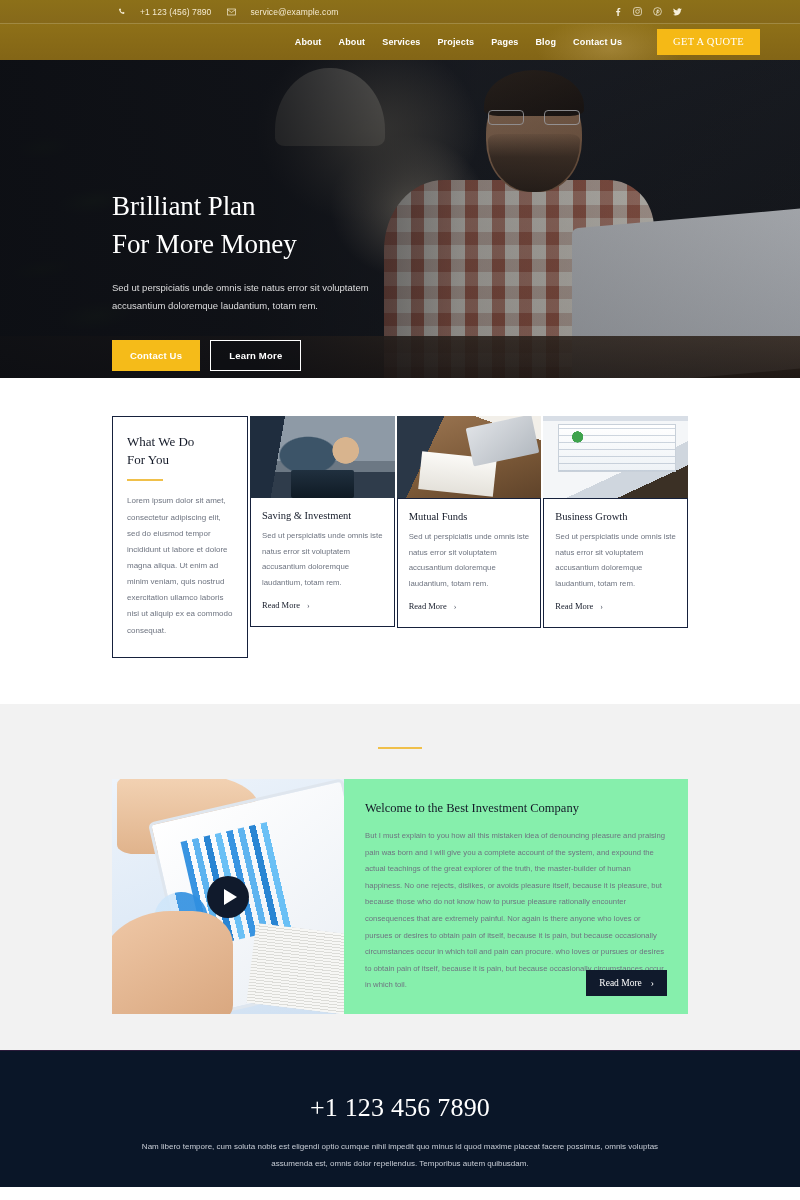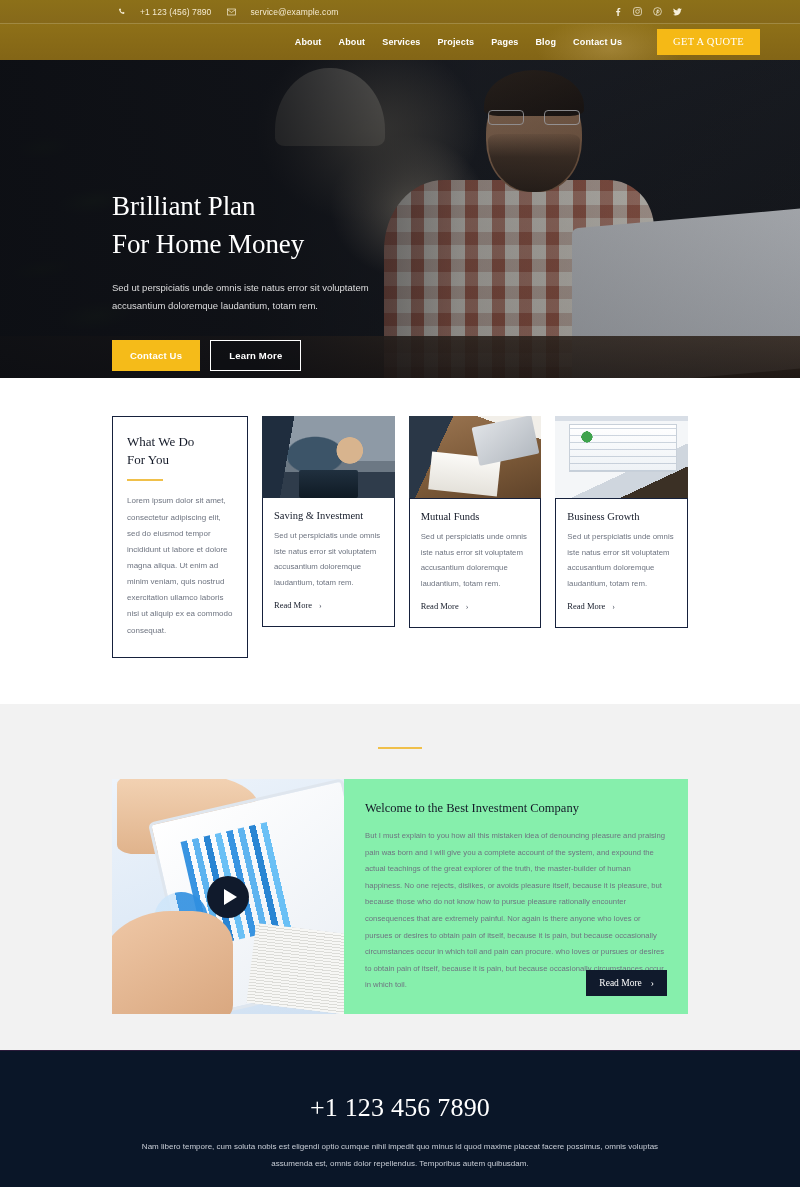--- a/index.html
+++ b/index.html
@@ -155,21 +155,21 @@
     padding:9px 18px; border:none; cursor:pointer; letter-spacing:.2px;
   }
   .btn-outline{
     background:rgba(10,12,16,.35); color:#fff; font-size:9.5px; font-weight:bold;
     padding:9px 18px; border:1.6px solid #ffffff; cursor:pointer; letter-spacing:.2px;
   }
 
   
   .services{ background:#fff; padding:38px 0 46px; }
   .services-row{
-    display:flex; gap:14px; padding:0 112px; align-items:flex-start;
+    display:flex; gap:2px; padding:0 112px; align-items:flex-start;
   }
   .intro-card{
     width:136px; flex:0 0 136px; border:1px solid #16213c; background:#fff;
     padding:16px 14px 18px;
   }
   .intro-title{
     font-family:"Liberation Serif", serif; font-size:13px; color:#141a28;
     line-height:1.38; font-weight:400;
   }
   .gold-rule{ width:36px; height:2.5px; background:#f0c04a; margin:10px 0 12px; }
@@ -401,21 +401,21 @@
           <i class="r"></i>
         </div>
     </div>
     <div class="laptop"></div>
     <div class="desk"></div>
   </div>
   <div class="hero-overlay"></div>
   <div class="hero-inner">
     <div class="hero-title serif">
       <div>Brilliant Plan</div>
-      <div>For Home Money</div>
+      <div>For More Money</div>
     </div>
     <div class="hero-sub">Sed ut perspiciatis unde omnis iste natus error sit voluptatem accusantium doloremque laudantium, totam rem.</div>
     <div class="hero-btns">
       <button class="btn-primary">Contact Us</button>
       <button class="btn-outline">Learn More</button>
     </div>
   </div>
 </div>
 
 <div class="services">

